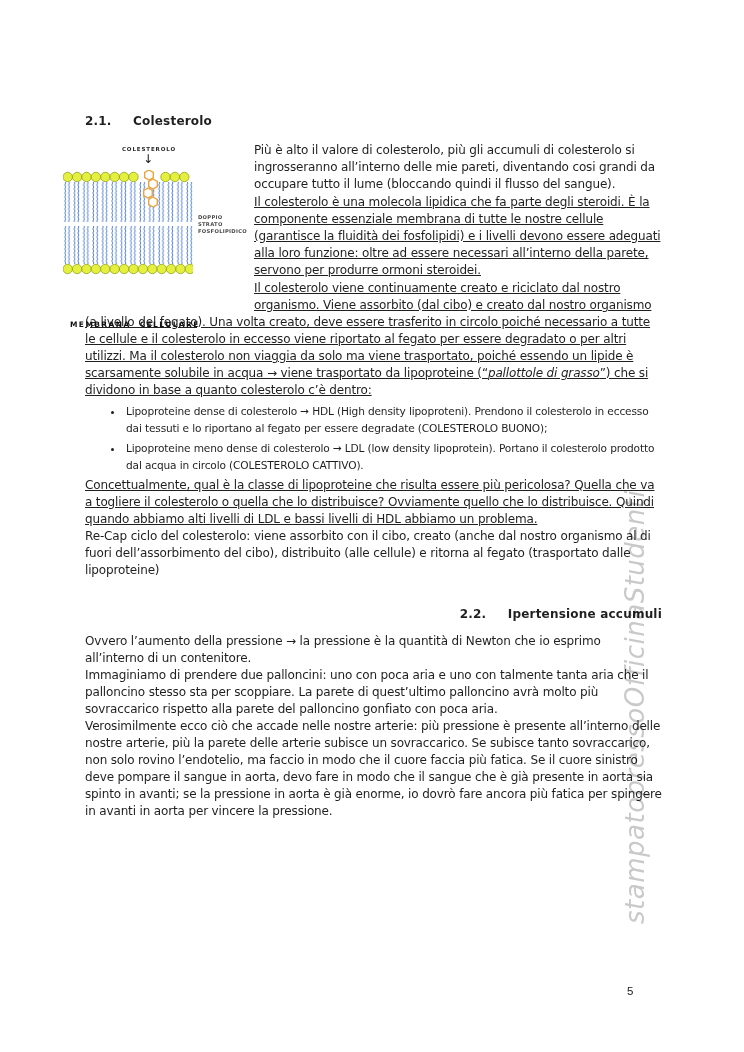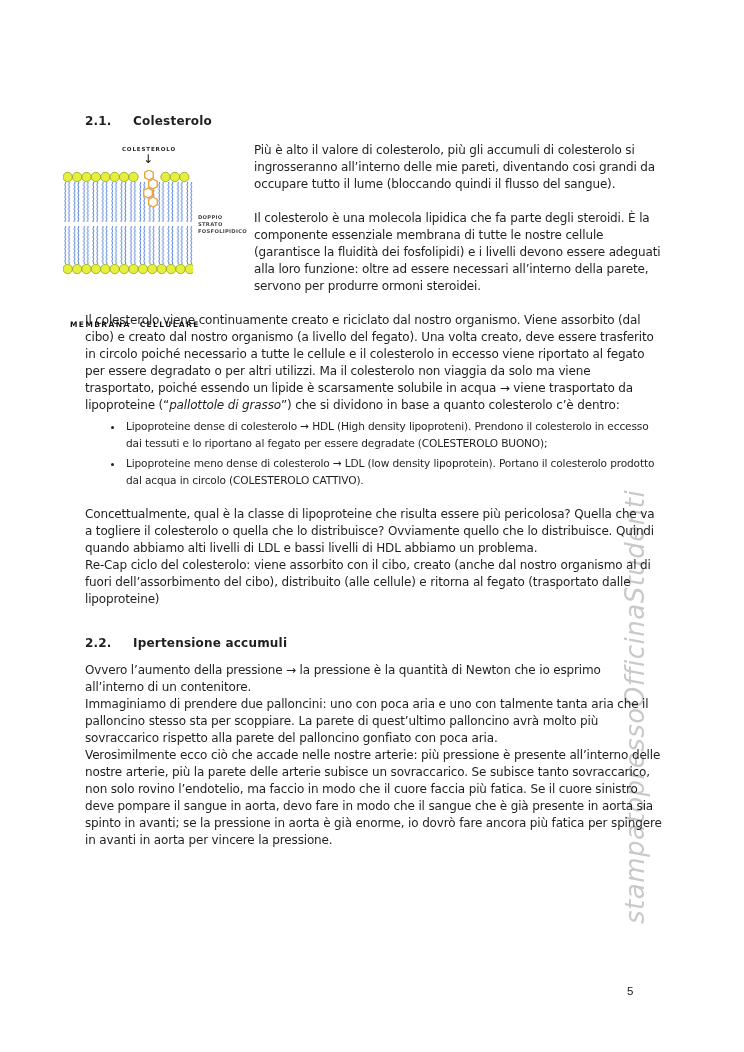--- a/index.html
+++ b/index.html
@@ -1,23 +1,23 @@
 <!DOCTYPE html>
 <html lang="it"><head>
 <meta charset="utf-8">
 <style>
   html,body{margin:0;padding:0;background:#fff;}
   .page{position:relative;width:744px;height:1052px;background:#ffffff;overflow:hidden;
         font-family:"DejaVu Sans",sans-serif;color:#1f1f1f;}
   .doc{position:absolute;left:85px;top:114px;width:577px;z-index:1;}
   .sec-head{display:flex;font-size:12px;font-weight:700;letter-spacing:.2px;margin:0 0 14px 0;}
-  .sec-head.second{margin-top:28px;margin-bottom:12px;}
+  .sec-head.second{margin-top:28px;margin-bottom:12px;justify-content:flex-end;}
   .sec-num{width:48px;}
   .body{margin:0;font-size:12px;line-height:17px;letter-spacing:-0.15px;text-align:left;}
-  .gap{margin-top:17px;}
+  .gap{margin-top:1px;text-decoration:underline;}
   .it{font-style:italic;}
   ul.blist{margin:4px 0 0 0;padding-left:27px;font-size:10.6px;line-height:17px;letter-spacing:-0.15px;}
   ul.blist li{margin:0 0 3px 12px;padding-left:2px;}
 
   
   .diagram{float:left;position:relative;width:186px;height:150px;margin:4px 6px 2px -23px;}
   .d-top-label{position:absolute;top:0;left:30px;width:114px;text-align:center;
                font-size:5.5px;font-weight:700;letter-spacing:.9px;color:#2a2a2a;}
   .d-arrow{position:absolute;top:6px;left:81px;font-size:12px;line-height:14px;color:#111;}
   .membrane-svg{position:absolute;top:24px;left:1px;}

